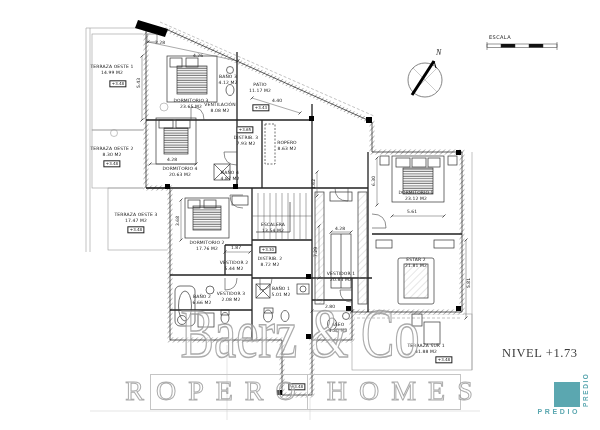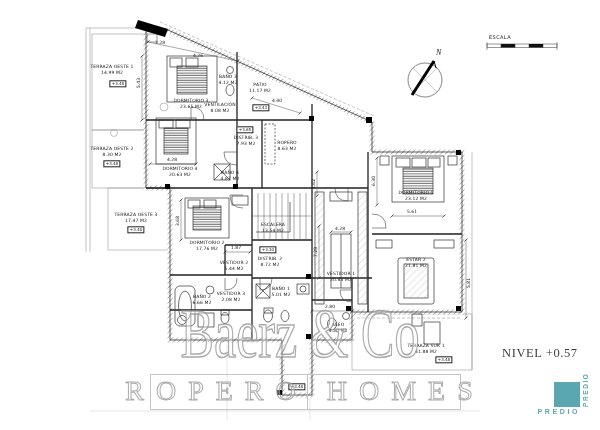--- a/index.html
+++ b/index.html
@@ -281,21 +281,21 @@
 
   <div class="wmline" style="left:150px;top:374px;width:310px;height:1px;"></div>
   <div class="wmline" style="left:150px;top:409px;width:310px;height:1px;"></div>
   <div class="wmline" style="left:150px;top:374px;width:1px;height:36px;"></div>
   <div class="wmline" style="left:307px;top:374px;width:1px;height:36px;"></div>
   <div class="wmline" style="left:460px;top:374px;width:1px;height:36px;"></div>
 
   <div class="wm1">Baerz &amp; Co</div>
   <div class="wm2">ROPERO HOMES</div>
 
-  <div class="nivel">NIVEL +0.57</div>
+  <div class="nivel">NIVEL +1.73</div>
   <div class="escala">ESCALA</div>
   <div class="north">N</div>
 
   <div class="logo-square"></div>
   <div class="logo-vert">PREDIO</div>
   <div class="logo-horiz">PREDIO</div>
 
 </div>
 
 </body></html>

